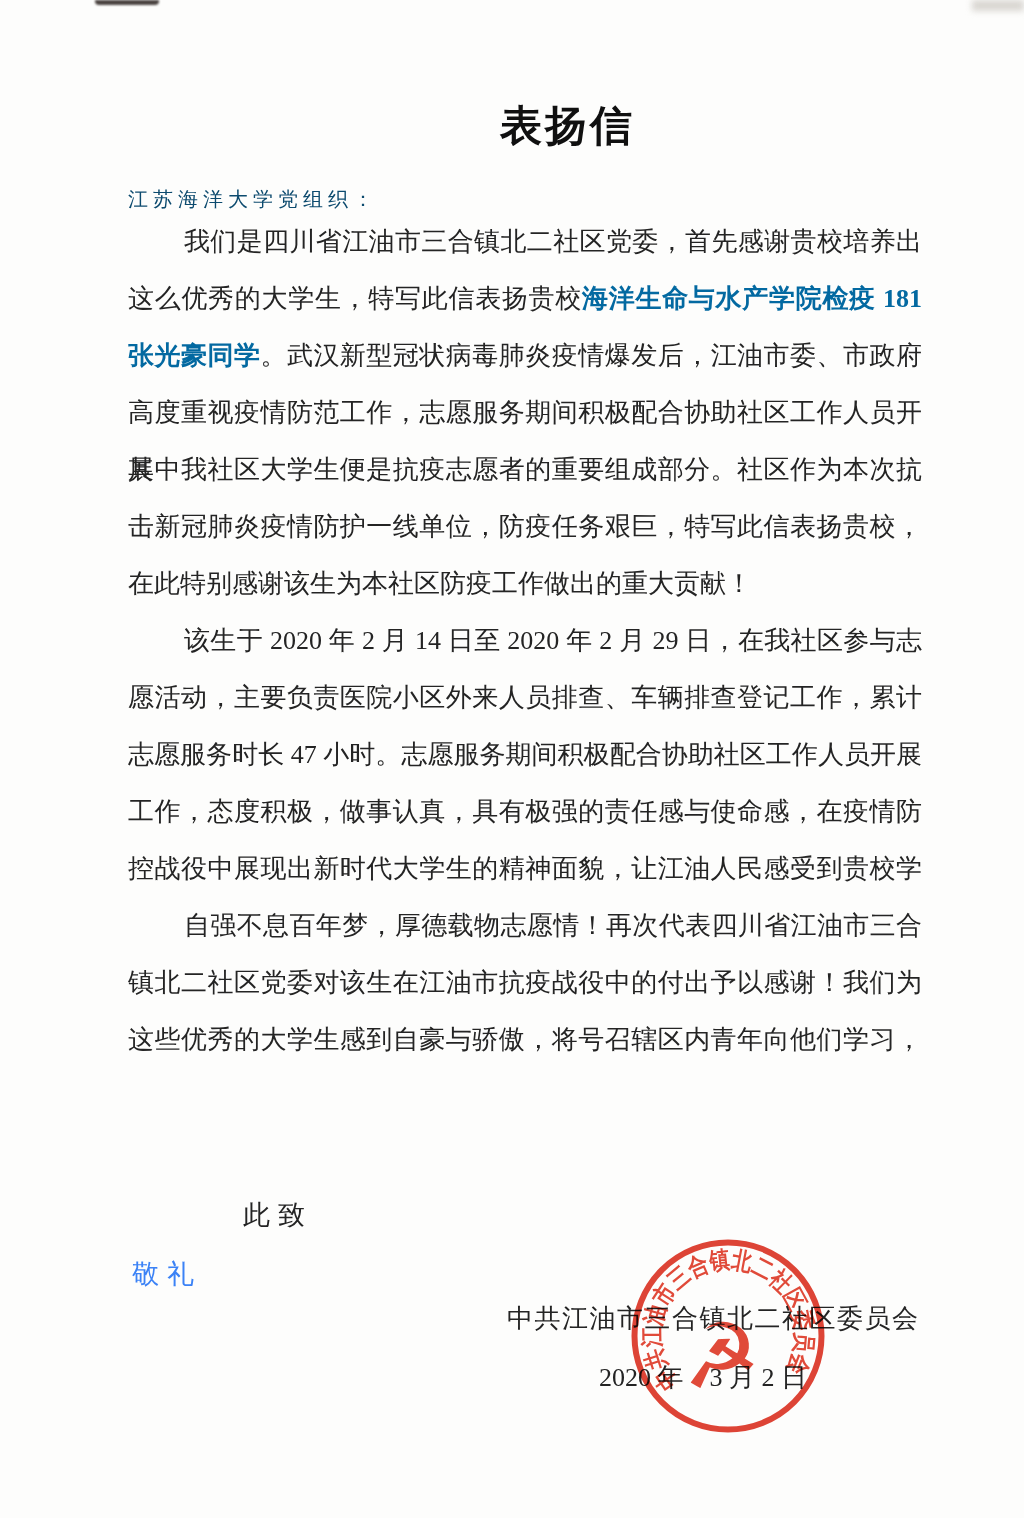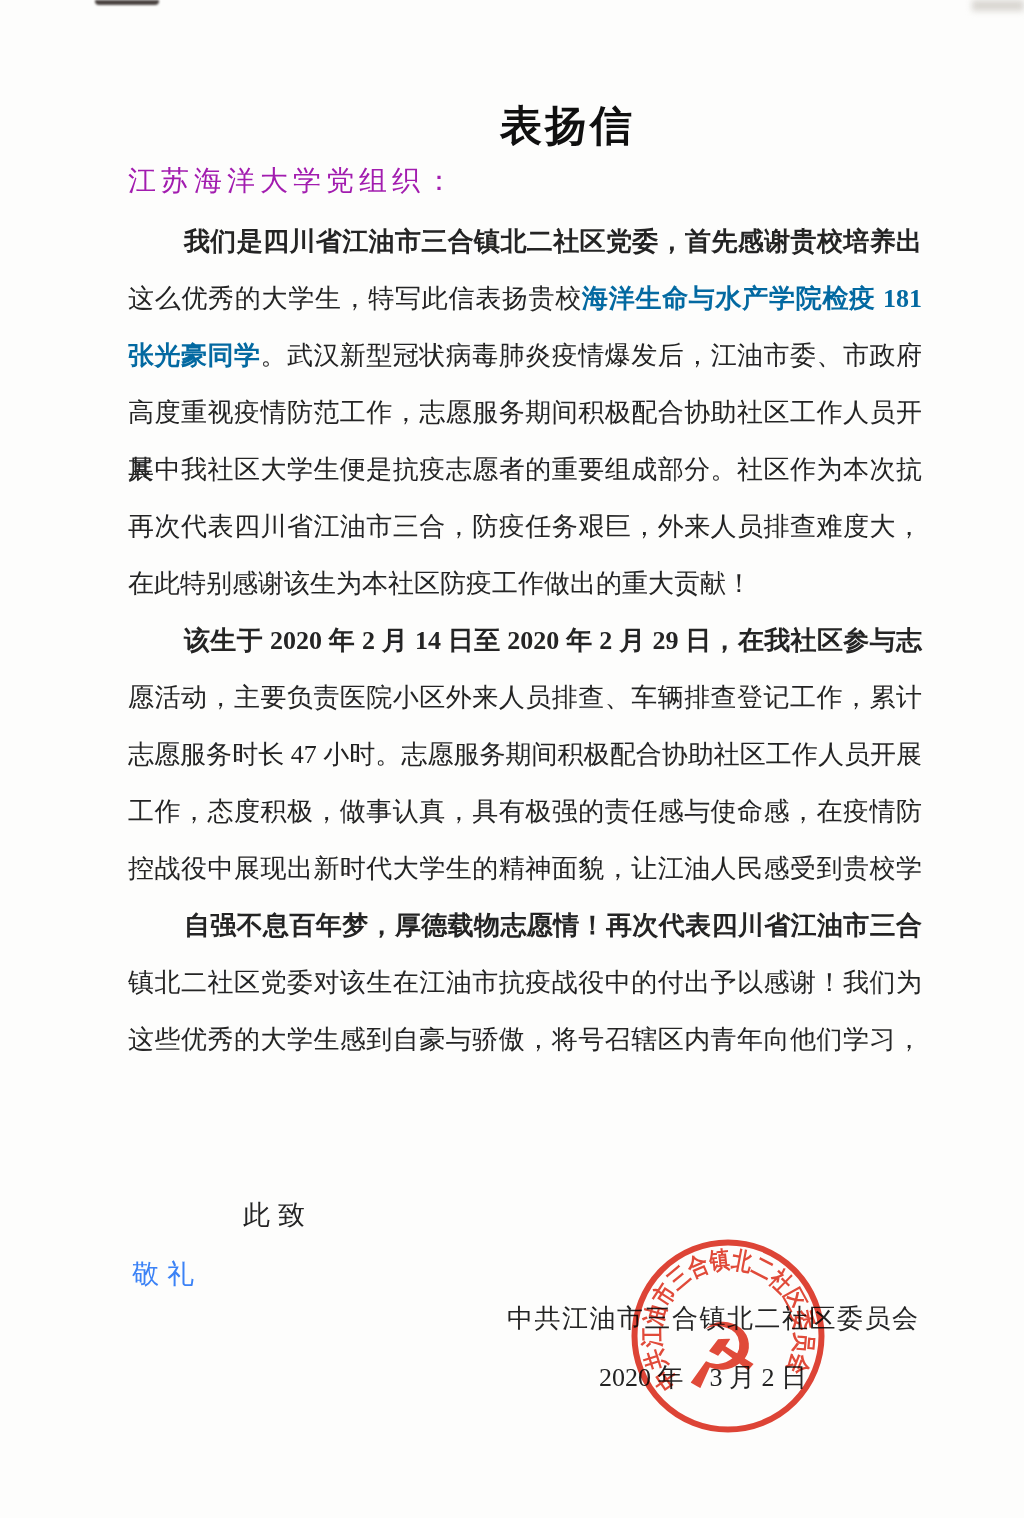--- a/index.html
+++ b/index.html
@@ -22,44 +22,44 @@
     left: 500px; top: 98px;
     font-family: "Liberation Sans", sans-serif;
     font-weight: bold;
     font-size: 42px;
     letter-spacing: 3px;
     color: #101010;
     white-space: nowrap;
   }
   .recipient {
     position: absolute;
-    left: 128px; top: 162px;
-    font-size: 28px;
+    left: 128px; top: 186px;
+    font-size: 20px;
     letter-spacing: 5px;
     white-space: nowrap;
-    color: #a21caf;
+    color: #0c4a6e;
   }
   .body-block {
     position: absolute;
     left: 128px; top: 213px;
     width: 794px;
   }
   .line {
     height: 57px;
     line-height: 57px;
     font-size: 26px;
     color: #242424;
     white-space: pre-wrap;
   }
   .line.just {
     text-align: justify;
     text-align-last: justify;
     text-justify: inter-character;
   }
-  .line.ind { padding-left: 56px; font-weight: bold; }
+  .line.ind { padding-left: 56px; }
   .bold { font-weight: bold; color: #0369a1; }
 
   .salute-1 { position: absolute; left: 243px; top: 1197px; font-size: 27px; letter-spacing: 8px; color: #242424; }
   .salute-2 { position: absolute; left: 132px; top: 1256px; font-size: 27px; letter-spacing: 8px; color: #3b82f6; }
   .signature { position: absolute; left: 507px; top: 1301px; font-size: 26px; letter-spacing: 1.5px; white-space: nowrap; color: #242424; }
   .date-line { position: absolute; left: 599px; top: 1360px; font-size: 26px; white-space: pre; color: #242424; }
 
   .seal {
     position: absolute;
     left: 626px; top: 1234px;
@@ -80,21 +80,21 @@
   <div class="title">表扬信</div>
 
   <div class="recipient">江苏海洋大学党组织：</div>
 
   <div class="body-block">
       <div class="line just ind"><span>我们是四川省江油市三合镇北二社区党委，首先感谢贵校培养出</span></div>
       <div class="line just"><span>这么优秀的大学生，特写此信表扬贵校</span><span class="bold">海洋生命与水产学院检疫 181</span></div>
       <div class="line just"><span class="bold">张光豪同学</span><span>。武汉新型冠状病毒肺炎疫情爆发后，江油市委、市政府</span></div>
       <div class="line just"><span>高度重视疫情防范工作，志愿服务期间积极配合协助社区工作人员开展，</span></div>
       <div class="line just"><span>其中我社区大学生便是抗疫志愿者的重要组成部分。社区作为本次抗</span></div>
-      <div class="line just"><span>再次代表四川省江油市三合，防疫任务艰巨，外来人员排查难度大，</span></div>
+      <div class="line just"><span>击新冠肺炎疫情防护一线单位，防疫任务艰巨，特写此信表扬贵校，</span></div>
       <div class="line"><span>在此特别感谢该生为本社区防疫工作做出的重大贡献！</span></div>
       <div class="line just ind"><span>该生于 2020 年 2 月 14 日至 2020 年 2 月 29 日，在我社区参与志</span></div>
       <div class="line just"><span>愿活动，主要负责医院小区外来人员排查、车辆排查登记工作，累计</span></div>
       <div class="line just"><span>志愿服务时长 47 小时。志愿服务期间积极配合协助社区工作人员开展</span></div>
       <div class="line just"><span>工作，态度积极，做事认真，具有极强的责任感与使命感，在疫情防</span></div>
       <div class="line just"><span>控战役中展现出新时代大学生的精神面貌，让江油人民感受到贵校学</span></div>
       <div class="line just ind"><span>自强不息百年梦，厚德载物志愿情！再次代表四川省江油市三合</span></div>
       <div class="line just"><span>镇北二社区党委对该生在江油市抗疫战役中的付出予以感谢！我们为</span></div>
       <div class="line just"><span>这些优秀的大学生感到自豪与骄傲，将号召辖区内青年向他们学习，</span></div>
     </div>

